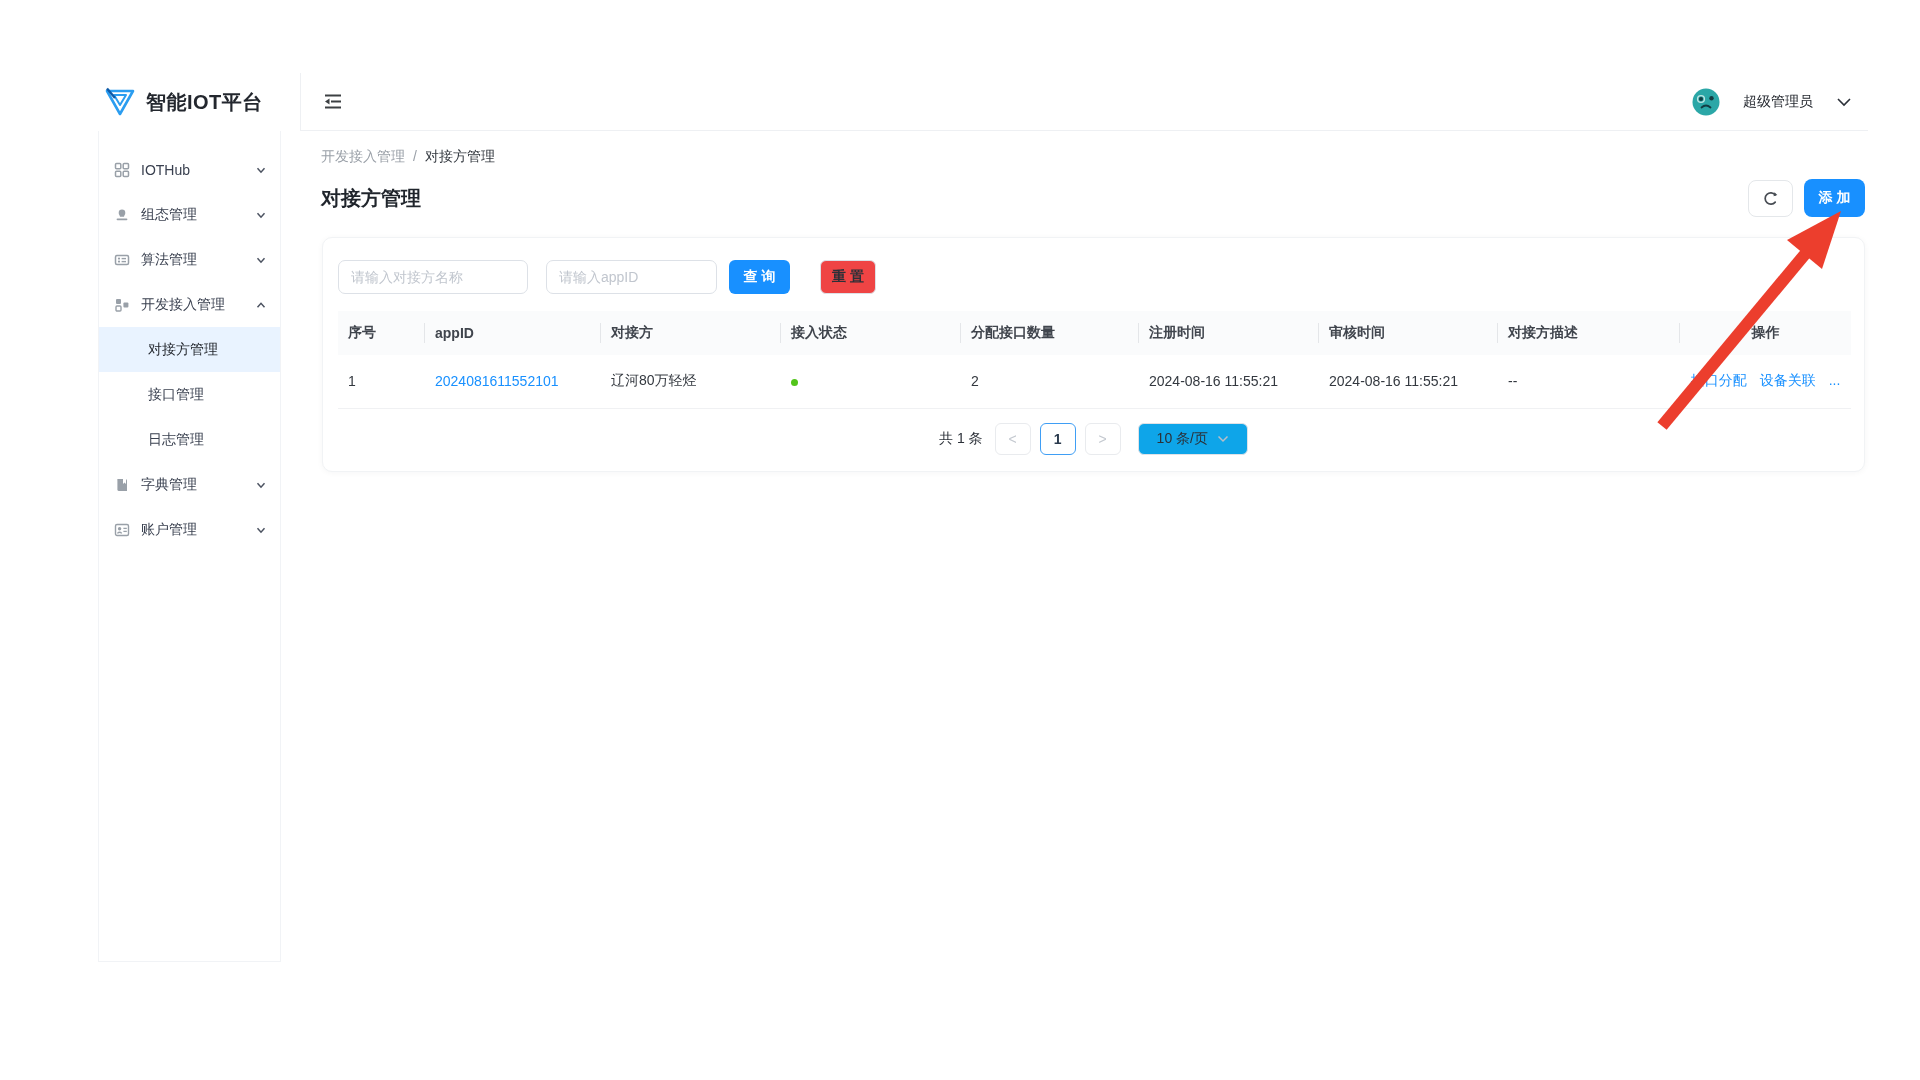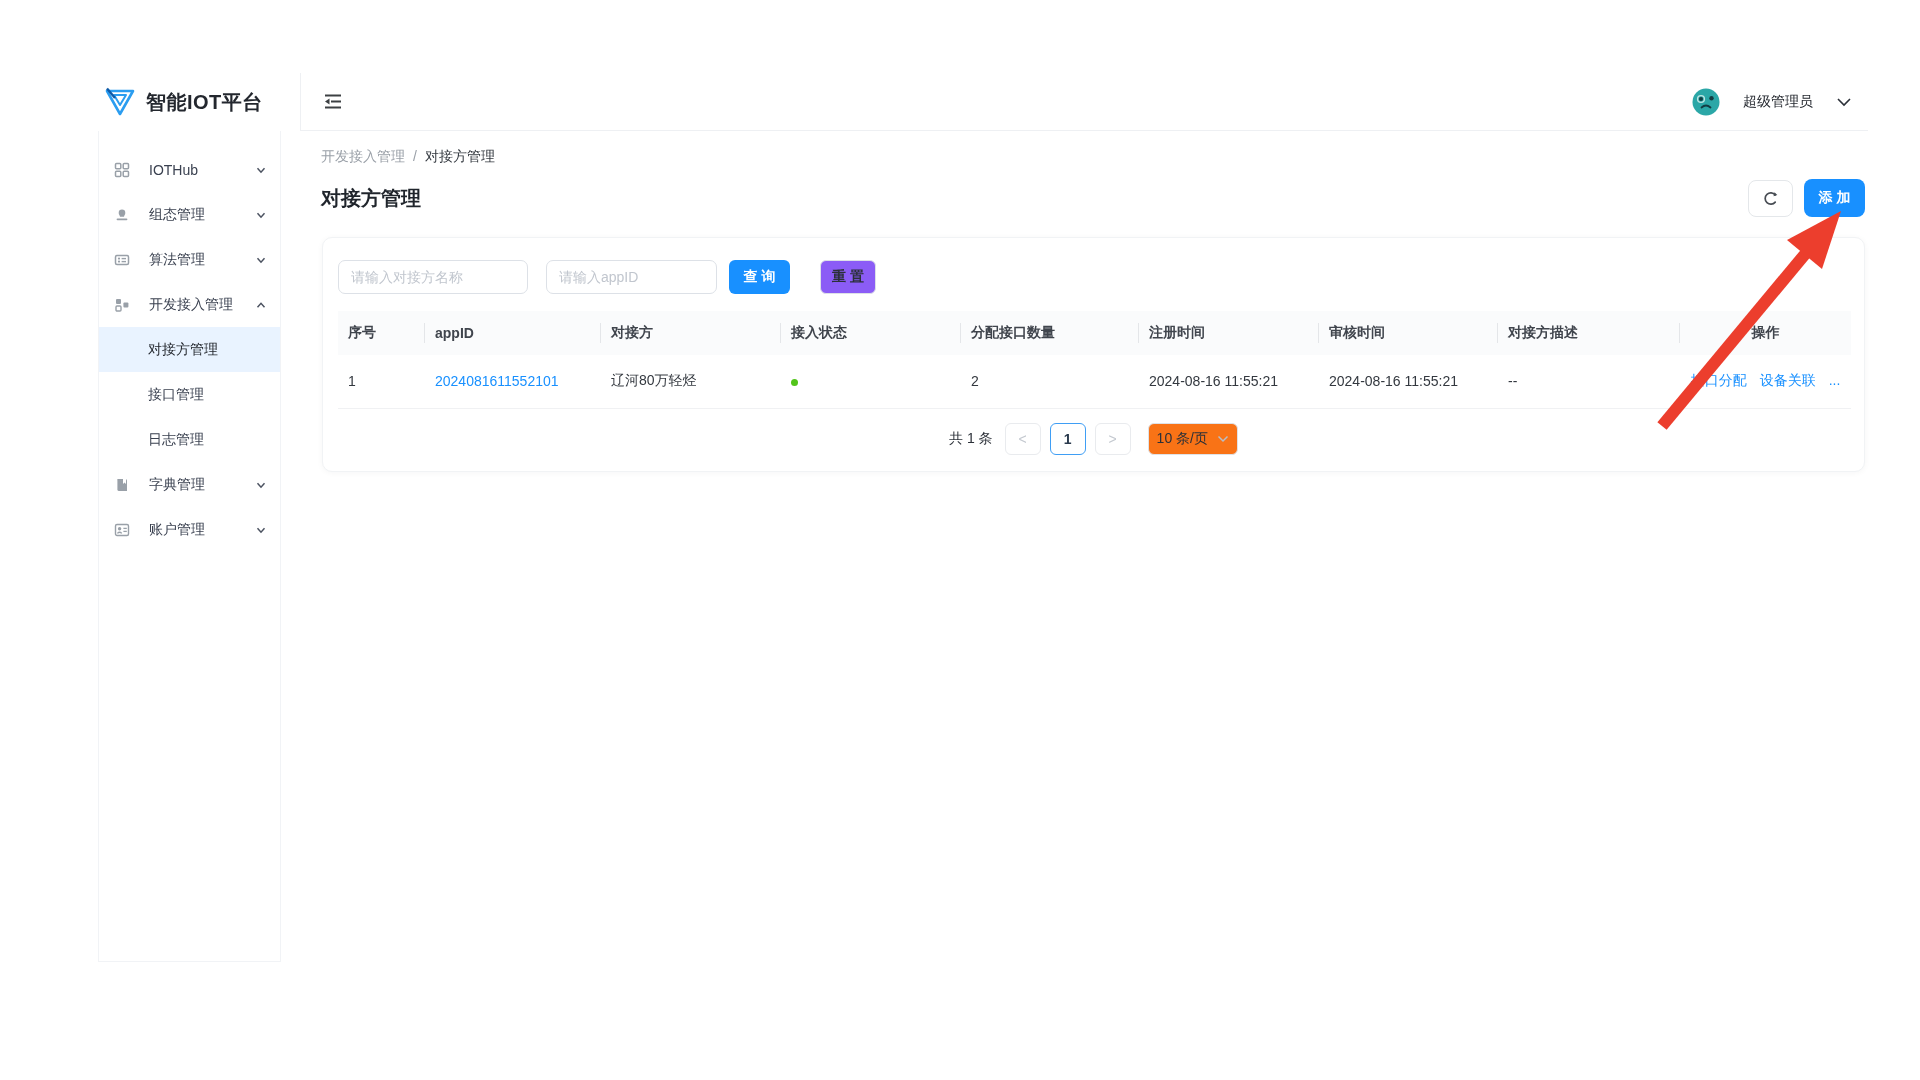--- a/index.html
+++ b/index.html
@@ -12,21 +12,21 @@
   .logo-area { width:202px; display:flex; align-items:center; gap:10px; padding-left:6px; }
   .logo-title { font-size:20px; font-weight:700; color:#23272e; letter-spacing:.5px; }
   .header-rest { flex:1; display:flex; align-items:center; padding:0 16px 0 22px;
     border-bottom:1px solid #eef0f3; border-left:1px solid #eef0f3; }
   .fold-btn { display:flex; align-items:center; cursor:pointer; }
   .user { margin-left:auto; display:flex; align-items:center; gap:23px; font-size:14px; color:#23272e; cursor:pointer; }
 
   
   .sidebar { position:absolute; left:98px; top:131px; width:183px; height:831px;
     border:1px solid #f1f3f6; border-top:none; padding-top:16px; background:#fff; }
-  .menu-item { height:45px; display:flex; align-items:center; gap:19px; padding:0 12px 0 15px;
+  .menu-item { height:45px; display:flex; align-items:center; gap:11px; padding:0 12px 0 15px;
     font-size:14px; color:#3a4150; cursor:pointer; }
   .menu-item .chev { margin-left:auto; display:flex; }
   .submenu-item { height:45px; display:flex; align-items:center; padding-left:49px;
     font-size:14px; color:#3a4150; cursor:pointer; }
   .submenu-item.active { background:#e9f3ff; color:#23272e; }
 
   
   .main { position:absolute; left:282px; top:131px; width:1638px; }
   .breadcrumb { margin:17px 0 0 39px; font-size:14px; color:#9aa0a8; display:flex; gap:8px; }
   .breadcrumb .current { color:#33383f; }
@@ -42,21 +42,21 @@
   .card { margin:20px 0 0 40px; width:1543px; border:1px solid #f1f3f5; border-radius:10px;
     padding:22px 15px 16px; box-shadow:0 1px 6px rgba(31,36,43,.04); background:#fff; }
   .filter-row { display:flex; align-items:center; gap:12px; }
   .f-input { height:34px; border:1px solid #dde1e7; border-radius:7px; padding:0 12px; font-size:14px;
     color:#333; outline:none; font-family:inherit; }
   .f-input::placeholder { color:#c1c6ce; }
   .f-input.name { width:190px; }
   .f-input.appid { width:171px; margin-left:6px; }
   .btn-search { width:61px; height:34px; background:var(--primary,#1890ff); color:#fff; border:none;
     border-radius:6px; font-size:14px; font-weight:600; cursor:pointer; font-family:inherit; }
-  .btn-reset { width:56px; height:34px; background:#8b5cf6; color:#2b3038; border:1px solid #dde1e7;
+  .btn-reset { width:56px; height:34px; background:#ef4444; color:#2b3038; border:1px solid #dde1e7;
     border-radius:6px; font-size:14px; font-weight:600; cursor:pointer; margin-left:18px; font-family:inherit; }
 
   
   table { margin-top:17px; width:1513px; border-collapse:collapse; table-layout:fixed; font-size:14px; }
   thead th { background:#fafbfc; height:44px; font-weight:600; color:#40454d; text-align:left;
     padding:0 10px; position:relative; white-space:nowrap; }
   thead th:not(:last-child)::after { content:""; position:absolute; right:0; top:12px; height:20px;
     width:1px; background:#e4e6e9; }
   thead th.c-op, tbody td.c-op { text-align:center; }
   tbody td { height:53px; padding:0 10px; color:#33383f; border-bottom:1px solid #f0f1f3; white-space:nowrap; }
@@ -66,21 +66,21 @@
   .actions { display:flex; justify-content:center; gap:13px; }
 
   
   .pagination { margin-top:14px; display:flex; align-items:center; justify-content:center; gap:9px;
     font-size:14px; color:#2b3038; }
   .pg-total { margin-right:3px; }
   .pg-btn { width:36px; height:32px; border:1px solid #e9ebee; border-radius:6px; background:#fff;
     color:#c3c8cf; display:flex; align-items:center; justify-content:center; cursor:pointer; }
   .pg-current { width:36px; height:32px; border:1px solid #3f9ef5; border-radius:6px; background:#fff;
     color:#2a3a4d; font-weight:600; display:flex; align-items:center; justify-content:center; cursor:pointer; }
-  .pg-size { height:32px; border:1px solid #dfe2e7; border-radius:6px; background:#f97316; padding:0 8px;
+  .pg-size { height:32px; border:1px solid #dfe2e7; border-radius:6px; background:#0ea5e9; padding:0 18px;
     display:flex; align-items:center; gap:9px; margin-left:8px; cursor:pointer; }
 
   
   .arrow-overlay { position:absolute; left:0; top:0; pointer-events:none; z-index:20; }
 
   svg { display:block; }
 </style>
 </head>
 <body>
 

